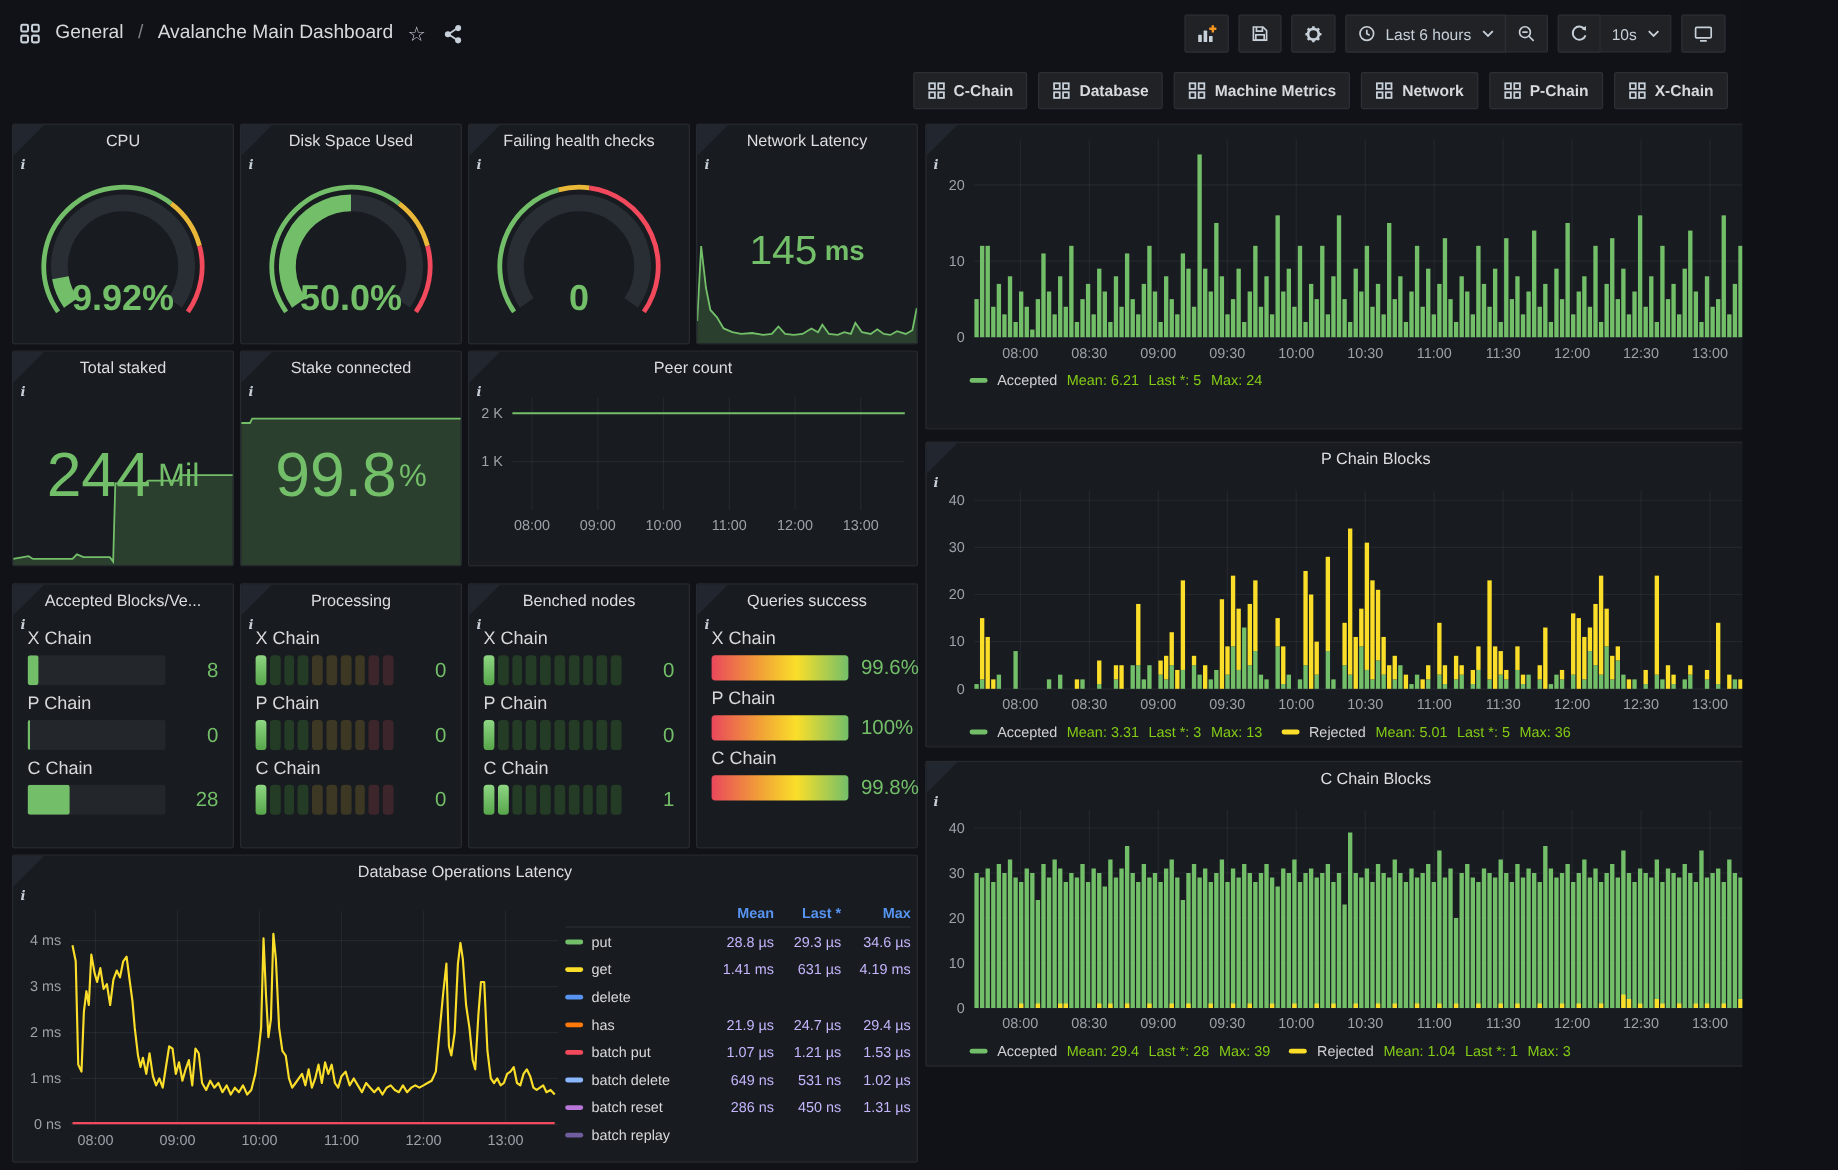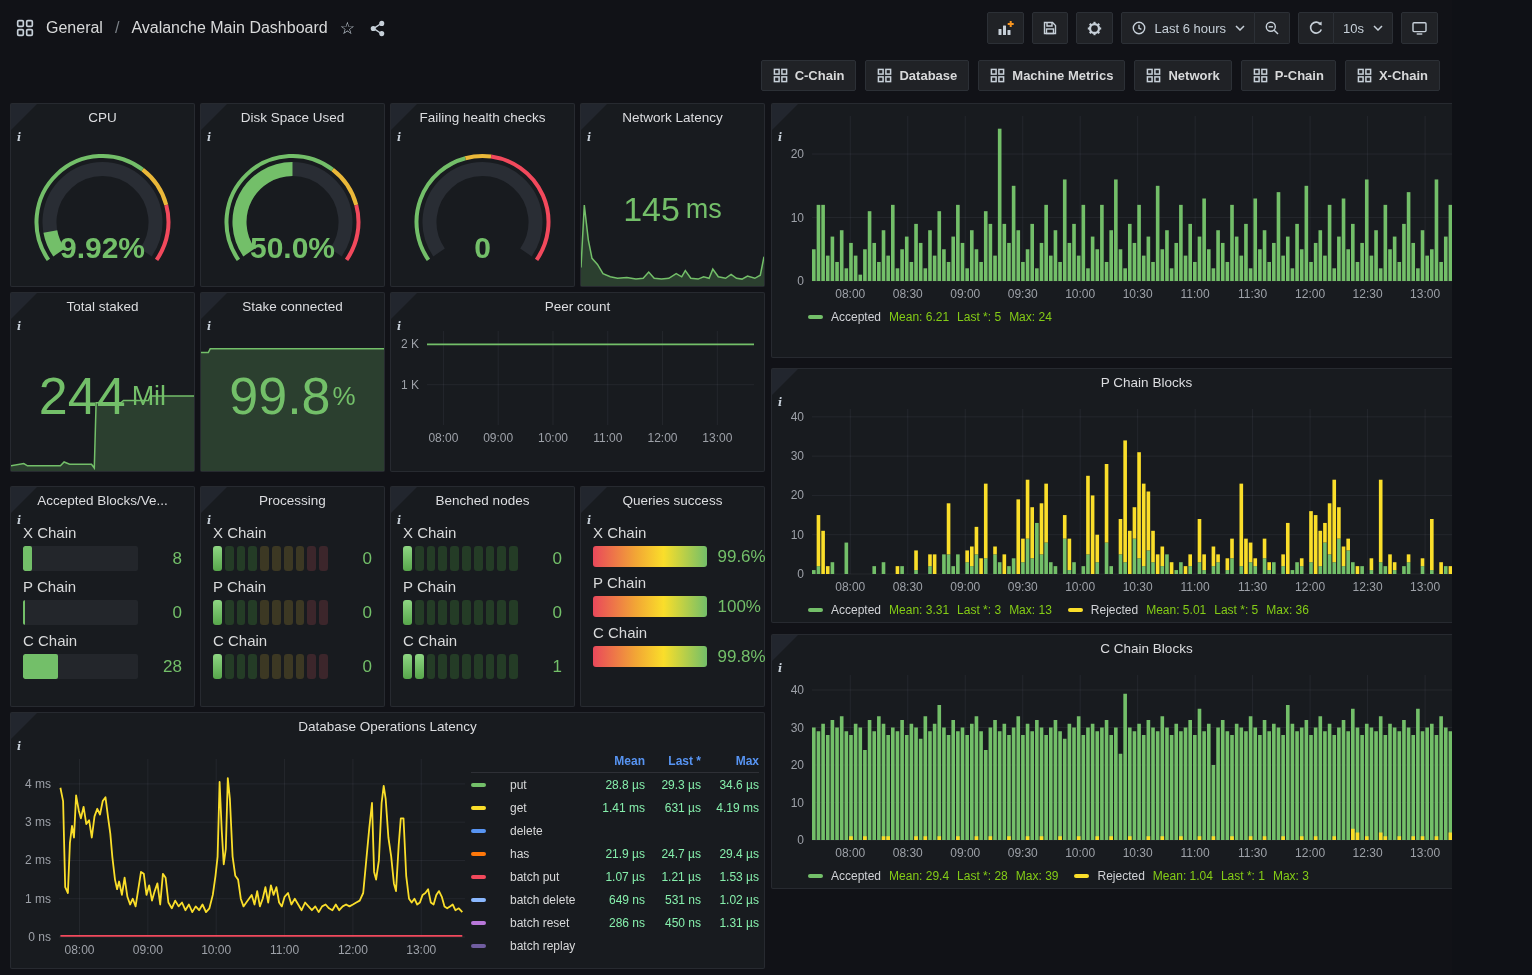--- a/index.html
+++ b/index.html
@@ -45,22 +45,22 @@
   .litem{display:flex;align-items:center;gap:8px;}
   .swatch{display:inline-block;width:15px;height:4px;border-radius:2px;}
   .lstat{color:#84cc16;}
   .llabel{cursor:pointer;}
   
   .dbtable{width:292px;box-sizing:border-box;padding:8px 12px 0 0;font-size:12px;}
   .dbgrid{display:grid;grid-template-columns:118px 56px 56px 58px;row-gap:0;}
   .dbcell{height:23px;display:flex;align-items:center;}
   .dbhead{color:#5794f2;font-weight:700;justify-content:flex-end;border-bottom:1px solid rgba(204,204,220,0.12);}
   .dbhead.first{border-bottom:1px solid rgba(204,204,220,0.12);}
-  .dbnum{justify-content:flex-end;color:#86efac;}
-  .dbname{gap:24px;color:#d8d9da;cursor:pointer;}
+  .dbnum{justify-content:flex-end;color:#c4b5fd;}
+  .dbname{gap:7px;color:#d8d9da;cursor:pointer;}
 </style>
 </head>
 <body>
 
 <div class="app">
 
   <div class="navbar">
     <div class="crumbwrap">
       <span class="iconbtn">
         <svg width="18" height="18" viewBox="0 0 16 16" fill="none" stroke="#c7d0d9" stroke-width="1.5">
@@ -267,21 +267,21 @@
         <span class="ci">i</span>
       </div>
     <div class="ptitle">Network Latency</div>
     <div class="pbody" style="height:154px;">
       <svg class="sparksvg" id="sp-lat" width="183" height="154">
           <path d="M 0.0 135.5 L 3.3 73.1 L 7.3 107.8 L 11.0 126.3 L 16.5 132.4 L 22.0 141.7 L 29.3 144.8 L 36.6 146.3 L 45.8 145.5 L 54.9 147.1 L 62.2 146.3 L 67.7 140.1 L 73.2 146.3 L 80.5 147.1 L 87.8 146.3 L 95.2 141.7 L 100.7 144.8 L 104.3 138.6 L 109.8 146.3 L 117.1 147.1 L 122.6 144.8 L 128.1 146.3 L 131.8 137.1 L 137.3 144.8 L 144.6 146.3 L 150.1 142.4 L 155.5 146.3 L 161.0 147.1 L 166.5 144.0 L 173.8 146.3 L 179.3 143.2 L 183.0 124.7 L 183 154 L 0 154 Z" fill="rgba(115,191,105,0.22)" stroke="none"></path>
           <path d="M 0.0 135.5 L 3.3 73.1 L 7.3 107.8 L 11.0 126.3 L 16.5 132.4 L 22.0 141.7 L 29.3 144.8 L 36.6 146.3 L 45.8 145.5 L 54.9 147.1 L 62.2 146.3 L 67.7 140.1 L 73.2 146.3 L 80.5 147.1 L 87.8 146.3 L 95.2 141.7 L 100.7 144.8 L 104.3 138.6 L 109.8 146.3 L 117.1 147.1 L 122.6 144.8 L 128.1 146.3 L 131.8 137.1 L 137.3 144.8 L 144.6 146.3 L 150.1 142.4 L 155.5 146.3 L 161.0 147.1 L 166.5 144.0 L 173.8 146.3 L 179.3 143.2 L 183.0 124.7" fill="none" stroke="#73BF69" stroke-width="1.5"></path>
         </svg>
       <div class="statwrap">
         <span class="bigval" style="font-size:34px;">145</span>
-        <span class="bigunit" style="font-size:27px;">ms</span>
+        <span class="bigunit" style="font-size:23px;font-weight:bold;">ms</span>
       </div>
     </div>
   </div>
 
   <div class="panel" style="left:10px;top:292px;width:185px;height:180px;">
     <div class="corner">
         <span class="ci">i</span>
       </div>
     <div class="ptitle">Total staked</div>
     <div class="pbody" style="height:150px;">

